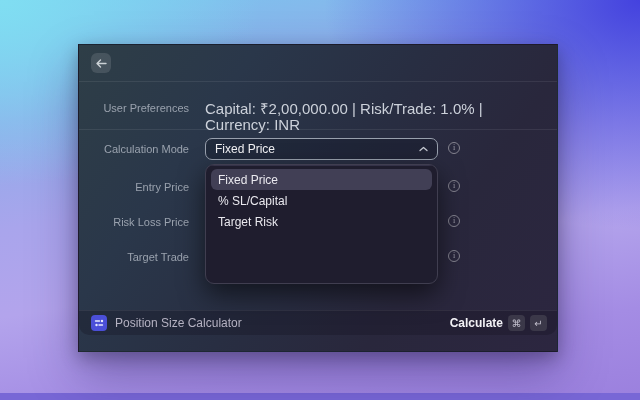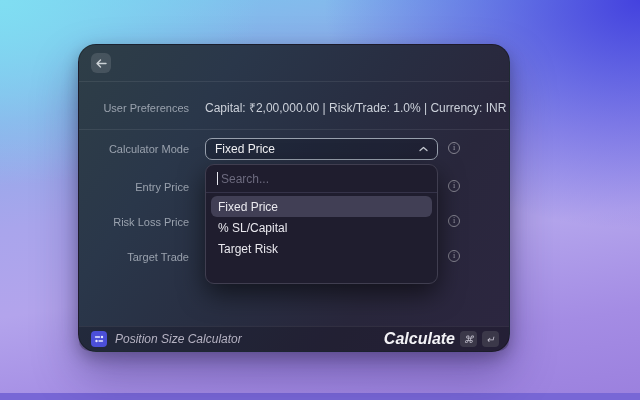--- a/index.html
+++ b/index.html
@@ -12,22 +12,22 @@
       radial-gradient(70% 80% at 0% 0%, rgba(128,222,242,1) 0%, rgba(128,222,242,0) 58%),
       linear-gradient(170deg, #79c8ee 0%, #8fabea 24%, #a9a5ec 45%, #b3a4ec 62%, #a48ce4 82%, #9b80de 100%);
   }
   .dock-strip {
     position: absolute; left: 0; bottom: 0; width: 640px; height: 7px;
     background: #7867d6;
   }
 
   
   .window {
-    position: absolute; left: 78px; top: 44px; width: 432px; height: 308px;
-    border-radius: 18px;
+    position: absolute; left: 78px; top: 44px; width: 480px; height: 308px;
+    border-radius: 0;
     background: linear-gradient(125deg, #2e3e47 0%, #2a374a 26%, #282e42 50%, #29273c 72%, #2c2640 100%);
     box-shadow: 0 22px 45px rgba(38,22,92,0.38), 0 6px 16px rgba(0,0,0,0.28);
     border: 1px solid rgba(0,0,0,0.3);
   }
 
   .win-header { position: absolute; left: 0; top: 0; width: 100%; height: 36px; }
   .back-btn {
     position: absolute; left: 12px; top: 8px; width: 20px; height: 20px;
     border-radius: 6px; background: rgba(255,255,255,0.12); border: none;
     display: flex; align-items: center; justify-content: center; cursor: pointer;
@@ -35,21 +35,21 @@
   .divider { position: absolute; left: 0; width: 100%; height: 1px; background: rgba(255,255,255,0.08); }
   .div-1 { top: 36px; }
   .div-2 { top: 84px; }
 
   .field-label {
     position: absolute; left: 0; width: 110px; text-align: right;
     font-size: 11px; color: #9aa2ae; line-height: 13px;
   }
   .prefs-value {
     position: absolute; left: 126px; top: 56px; width: 330px;
-    font-size: 12px; color: #ccd1da; line-height: 15.5px;
+    font-size: 15px; color: #ccd1da; line-height: 15.5px;
   }
 
   .select-control {
     position: absolute; left: 126px; top: 93px; width: 233px; height: 22px;
     border: 1px solid #98a0ad; border-radius: 7px;
     background: rgba(10,16,30,0.28);
     display: flex; align-items: center; padding: 0 9px; cursor: pointer;
   }
   .select-value { font-size: 12px; color: #f1f1f4; flex: 1; }
   .chevron { display: flex; align-items: center; }
@@ -88,32 +88,32 @@
   .dd-divider { height: 1px; background: #353349; }
   .dd-options { list-style: none; padding: 3px 5px; }
   .dd-option {
     height: 21px; border-radius: 6px; display: flex; align-items: center;
     padding-left: 7px; font-size: 12px; color: #e9e8ee; cursor: pointer;
   }
   .dd-option.selected { background: #413f55; }
 
   
   .bottom-bar {
-    position: absolute; left: 0; bottom: 0; width: 100%; height: 25px;
+    position: absolute; left: 0; bottom: 16px; width: 100%; height: 25px;
     background: rgba(18,14,28,0.28); border-top: 1px solid rgba(255,255,255,0.07);
     border-radius: 0 0 10px 10px;
-    display: flex; align-items: center; padding: 0 10px 0 12px; font-style: italic;
+    display: flex; align-items: center; padding: 0 10px 0 12px;
   }
   .ext-icon {
     width: 16px; height: 16px; border-radius: 4px; background: #4b4fd8;
     display: flex; align-items: center; justify-content: center; flex: 0 0 auto;
   }
   .bar-title { margin-left: 8px; font-size: 12px; color: #b5b2c2; }
   .bar-actions { margin-left: auto; display: flex; align-items: center; cursor: pointer; }
-  .action-label { font-size: 16px; font-weight: bold; color: #f3f2f6; }
+  .action-label { font-size: 12px; font-weight: bold; color: #f3f2f6; }
   .keycap {
     width: 17px; height: 16px; margin-left: 5px; border-radius: 4px;
     background: #3b3849; color: #c3c0ce; font-size: 10px;
     display: flex; align-items: center; justify-content: center;
   }
   .keycap:first-of-type { margin-left: 9px; }
 </style>
 </head>
 <body>
 
@@ -132,45 +132,41 @@
       </button>
     </div>
     <div class="divider div-1"></div>
 
     <div class="field-label" style="top:57px;">User Preferences</div>
     <div class="prefs-value">
       <div>Capital: ₹2,00,000.00 | Risk/Trade: 1.0% | Currency: INR</div>
     </div>
     <div class="divider div-2"></div>
 
-    <div class="field-label lbl-calc">Calculator Mode</div>
+    <div class="field-label lbl-calc">Calculation Mode</div>
     <div class="select-control">
       <span class="select-value">Fixed Price</span>
       <span class="chevron">
         <svg width="9" height="6" viewBox="0 0 9 6" fill="none">
           <path d="M1 4.5L4.5 1.5L8 4.5" stroke="#c4c8d0" stroke-width="1.3" stroke-linecap="round" stroke-linejoin="round"></path>
         </svg>
       </span>
     </div>
     <span class="info-icon ii-0">i</span>
 
     <div class="field-label lbl-entry">Entry Price</div>
     <span class="info-icon ii-1">i</span>
 
     <div class="field-label lbl-stop">Risk Loss Price</div>
     <span class="info-icon ii-2">i</span>
 
     <div class="field-label lbl-target">Target Trade</div>
     <span class="info-icon ii-3">i</span>
 
     <div class="dropdown">
-      <div class="dd-search">
-        <span class="dd-caret"></span>
-        <input type="text" placeholder="Search..." style="">
-      </div>
       <div class="dd-divider"></div>
       <ul class="dd-options">
         <li class="dd-option selected">Fixed Price</li>
         <li class="dd-option">% SL/Capital</li>
         <li class="dd-option">Target Risk</li>
       </ul>
     </div>
 
     <div class="bottom-bar">
       <span class="ext-icon">

